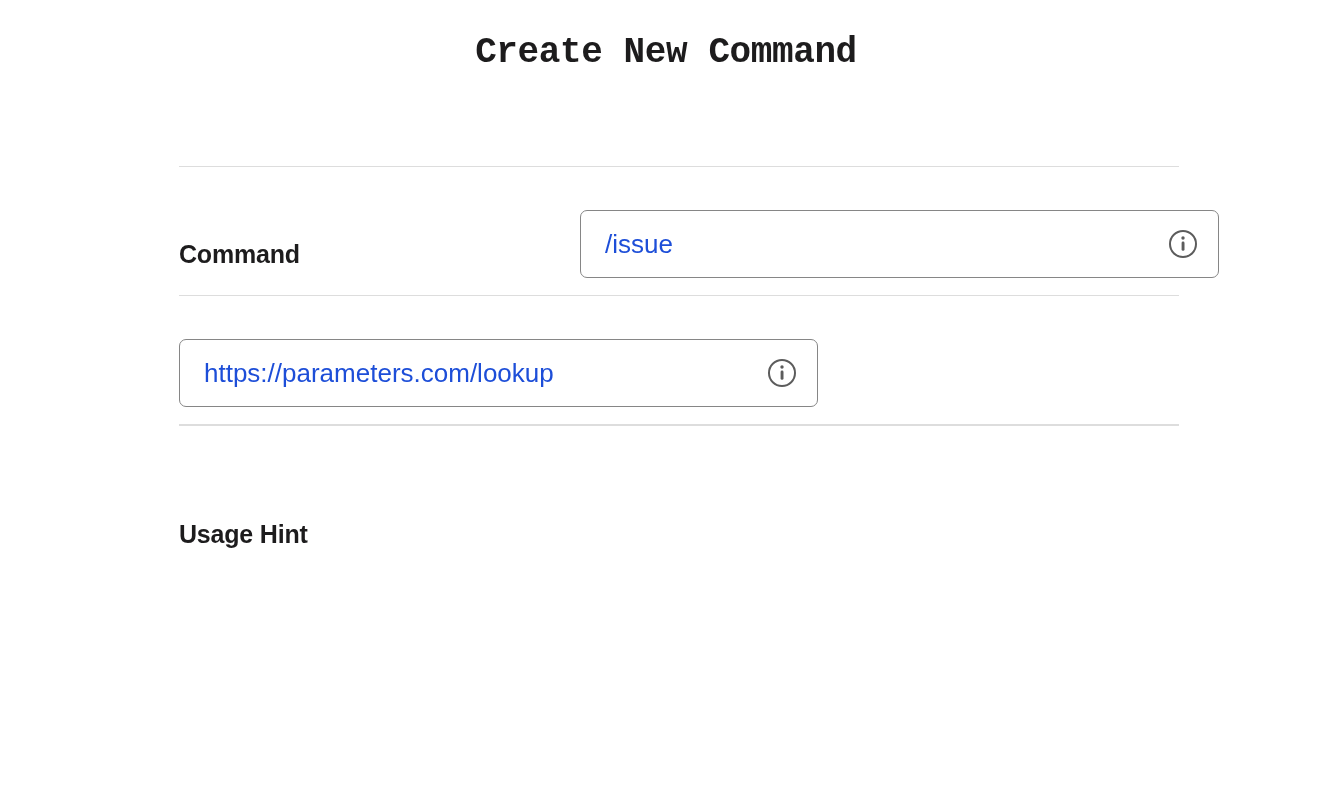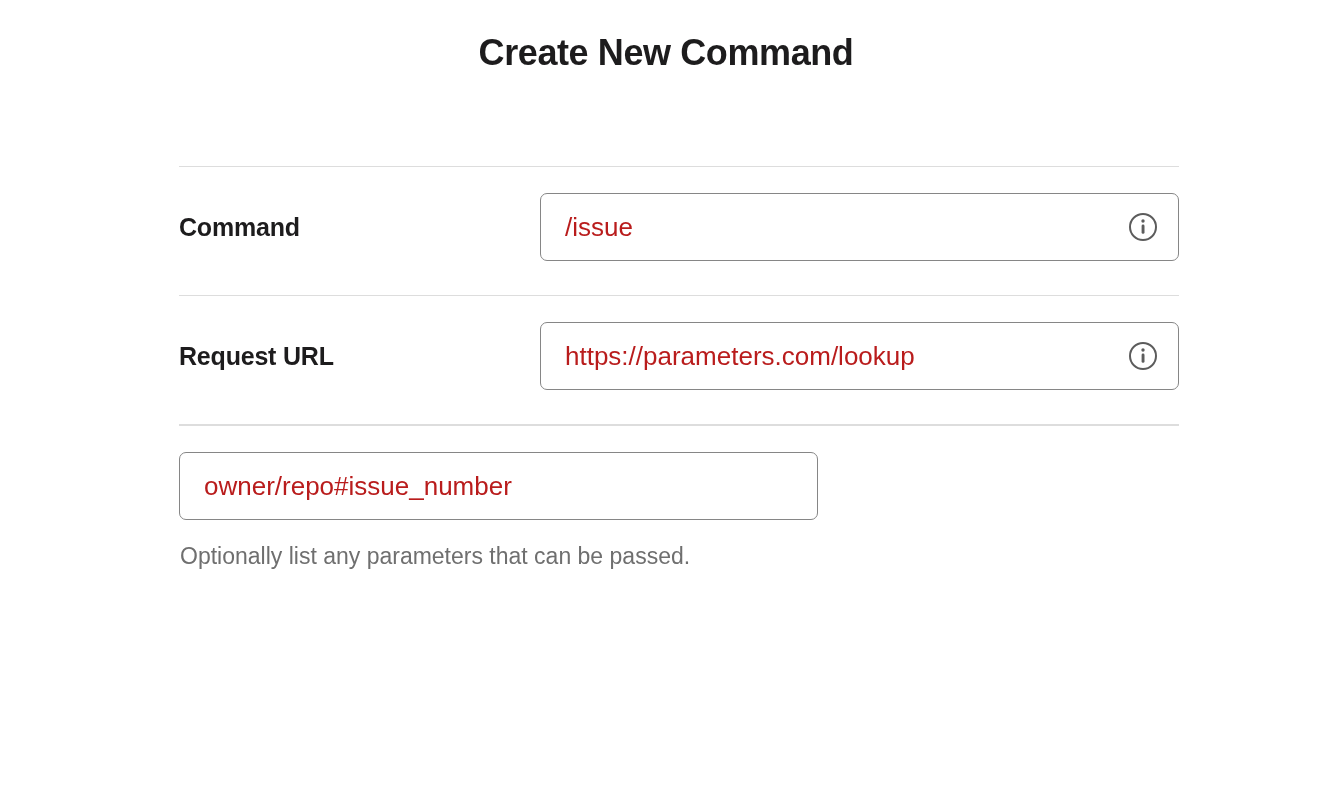--- a/index.html
+++ b/index.html
@@ -24,20 +24,21 @@
     justify-content: center;
   }
   .modal-title {
     font-size: 36px;
     font-weight: 700;
     color: #1d1c1d;
     letter-spacing: -0.4px;
     line-height: 1;
     margin: 14px;
     padding: 0;
+    font-family: Liberation Mono, monospace;
   }
   .header-shadow {
     position: absolute;
     left: 0;
     top: 106px;
     width: 1332px;
     height: 8px;
     background: linear-gradient(to bottom, rgba(0,0,0,0.085), rgba(0,0,0,0.0));
     pointer-events: none;
   }
@@ -60,23 +61,24 @@
     width: 1000px;
     height: 1px;
     background: #dddddd;
     border: 0;
     margin: 0;
   }
 
   .form-row {
     width: 1000px;
     display: flex;
-    align-items: flex-start;
+    align-items: center;
     min-height: 128px;
     padding-top: 26px;
+    gap: 40px;
   }
   .form-row.last-row { min-height: 170px; }
 
   .row-label {
     width: 361px;
     flex: 0 0 361px;
     font-size: 25px;
     font-weight: 700;
     color: #1d1c1d;
     line-height: 1.2;
@@ -99,21 +101,21 @@
     background: #ffffff;
     display: flex;
     align-items: center;
     padding: 0 24px;
   }
   .input-box.with-icon { padding-right: 70px; }
 
   .input-value {
     font-size: 26px;
     font-weight: 400;
-    color: #b91c1c;
+    color: #1d4ed8;
     line-height: 1.1;
     white-space: nowrap;
     overflow: hidden;
   }
 
   .info-icon {
     position: absolute;
     right: 20px;
     top: 50%;
     transform: translateY(-50%);
@@ -157,43 +159,37 @@
               <rect x="13.6" y="12.6" width="2.9" height="9.2" rx="1.4" fill="#5c5c5c"></rect>
             </svg>
           </span>
         </div>
       </div>
     </div>
 
     <hr class="divider">
 
     <div class="form-row">
-      <div class="row-label">Request URL</div>
       <div class="field-col">
         <div class="input-box with-icon">
           <span class="input-value" title="https://example.com/command">https://parameters.com/lookup</span>
           <span class="info-icon">
             <svg width="30" height="30" viewBox="0 0 30 30" aria-hidden="true">
               <circle cx="15" cy="15" r="13" fill="none" stroke="#5c5c5c" stroke-width="2"></circle>
               <circle cx="15" cy="9" r="1.7" fill="#5c5c5c"></circle>
               <rect x="13.6" y="12.6" width="2.9" height="9.2" rx="1.4" fill="#5c5c5c"></rect>
             </svg>
           </span>
         </div>
       </div>
     </div>
 
     <hr class="divider">
 
 
     <hr class="divider">
 
     <div class="form-row last-row">
-      <div class="field-col">
-        <div class="input-box">
-          <span class="input-value" title="Usage Hint">owner/repo#issue_number</span>
-        </div>
-        <div class="helper-text">Optionally list any parameters that can be passed.</div>
-      </div>
+      <div class="row-label">Usage Hint</div>
     </div>
 
   </div>
 </div>
 
 </body></html>

